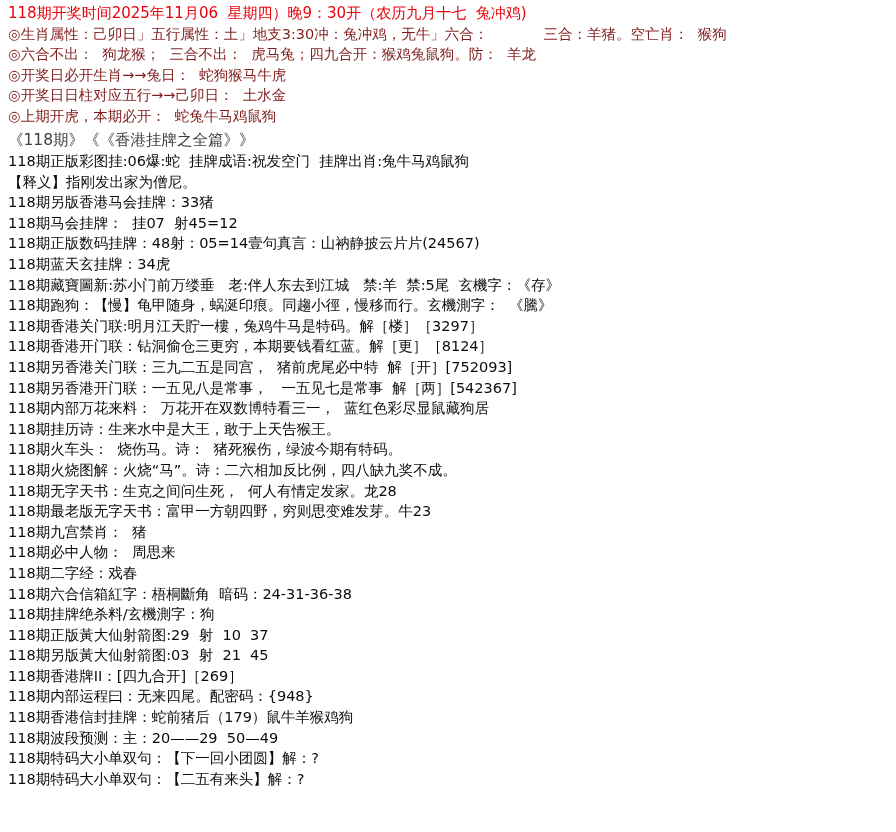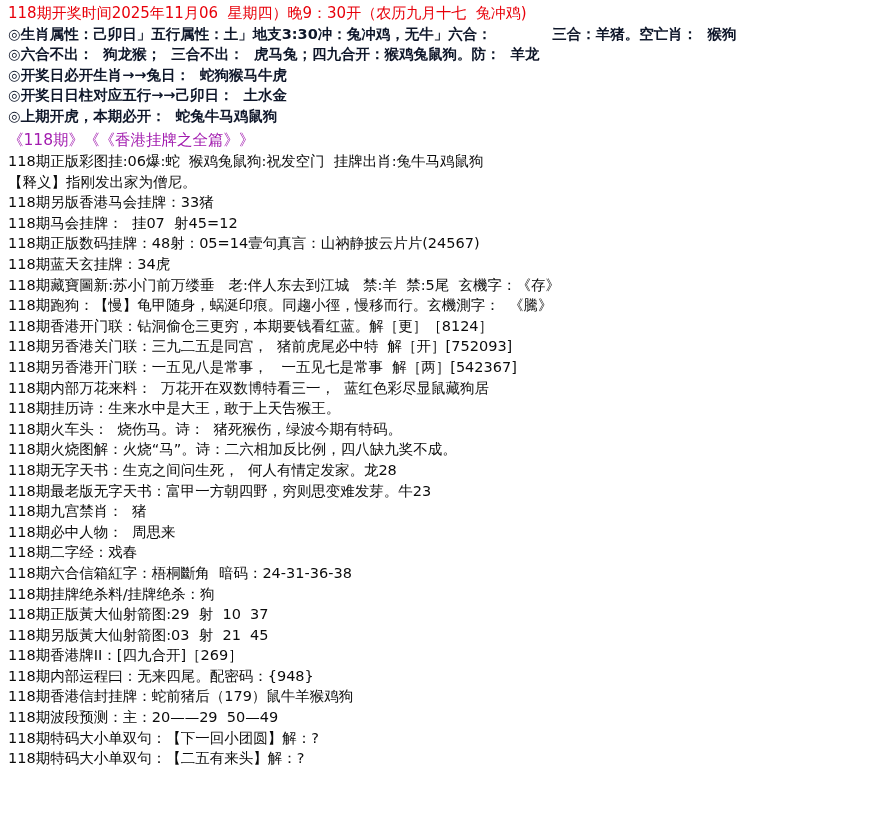--- a/index.html
+++ b/index.html
@@ -21,30 +21,30 @@
     height: 832px;
     box-sizing: border-box;
     padding: 3px 22px 0 8px;
   }
   .line {
     line-height: 20.4px;
     white-space: pre;
     font-size: 14.5px;
     letter-spacing: 0px;
   }
-  .red { color: #0f172a; font-weight: bold; }
+  .red { color: #7f1d1d; }
   .header {
     color: #e8000a;
     font-size: 15px;
     line-height: 21px;
     font-weight: normal;
   }
   .spacer1 { height: 2px; }
   .title-line {
-    color: #a21caf;
+    color: #404040;
     line-height: 22px;
     font-size: 15.5px;
     white-space: pre;
     padding-top: 1px;
   }
   .body-line {
     color: #0b0b0b;
     line-height: 20.6px;
     white-space: pre;
     font-size: 14.5px;
@@ -60,42 +60,43 @@
   <div class="line red">◎生肖属性：己卯日」五行属性：土」地支3:30冲：兔冲鸡，无牛」六合：            三合：羊猪。空亡肖：  猴狗</div>
   <div class="line red">◎六合不出：  狗龙猴；  三合不出：  虎马兔；四九合开：猴鸡兔鼠狗。防：  羊龙</div>
   <div class="line red">◎开奖日必开生肖→→兔日：  蛇狗猴马牛虎</div>
   <div class="line red">◎开奖日日柱对应五行→→己卯日：  土水金</div>
   <div class="line red">◎上期开虎，本期必开：  蛇兔牛马鸡鼠狗</div>
 
   <div class="spacer1"></div>
 
   <div class="title-line">《118期》《《香港挂牌之全篇》》</div>
 
-  <div class="body-line">118期正版彩图挂:06爆:蛇  猴鸡兔鼠狗:祝发空门  挂牌出肖:兔牛马鸡鼠狗</div>
+  <div class="body-line">118期正版彩图挂:06爆:蛇  挂牌成语:祝发空门  挂牌出肖:兔牛马鸡鼠狗</div>
   <div class="body-line">【释义】指刚发出家为僧尼。</div>
   <div class="body-line">118期另版香港马会挂牌：33猪</div>
   <div class="body-line">118期马会挂牌：  挂07  射45=12</div>
   <div class="body-line">118期正版数码挂牌：48射：05=14壹句真言：山衲静披云片片(24567)</div>
   <div class="body-line">118期蓝天玄挂牌：34虎</div>
   <div class="body-line">118期藏寶圖新:苏小门前万缕垂   老:伴人东去到江城   禁:羊  禁:5尾  玄機字：《存》</div>
   <div class="body-line">118期跑狗：【慢】龟甲随身，蜗涎印痕。同趨小徑，慢移而行。玄機測字：  《騰》</div>
+  <div class="body-line">118期香港关门联:明月江天貯一樓，兔鸡牛马是特码。解［楼］［3297］</div>
   <div class="body-line">118期香港开门联：钻洞偷仓三更穷，本期要钱看红蓝。解［更］［8124］</div>
   <div class="body-line">118期另香港关门联：三九二五是同宫，  猪前虎尾必中特  解［开］[752093]</div>
   <div class="body-line">118期另香港开门联：一五见八是常事，   一五见七是常事  解［两］[542367]</div>
   <div class="body-line">118期内部万花来料：  万花开在双数博特看三一，  蓝红色彩尽显鼠藏狗居</div>
   <div class="body-line">118期挂历诗：生来水中是大王，敢于上天告猴王。</div>
   <div class="body-line">118期火车头：  烧伤马。诗：  猪死猴伤，绿波今期有特码。</div>
   <div class="body-line">118期火烧图解：火烧“马”。诗：二六相加反比例，四八缺九奖不成。</div>
   <div class="body-line">118期无字天书：生克之间问生死，  何人有情定发家。龙28</div>
   <div class="body-line">118期最老版无字天书：富甲一方朝四野，穷则思变难发芽。牛23</div>
   <div class="body-line">118期九宫禁肖：  猪</div>
   <div class="body-line">118期必中人物：  周思来</div>
   <div class="body-line">118期二字经：戏春</div>
   <div class="body-line">118期六合信箱紅字：梧桐斷角  暗码：24-31-36-38</div>
-  <div class="body-line">118期挂牌绝杀料/挂牌绝杀：狗</div>
+  <div class="body-line">118期挂牌绝杀料/玄機測字：狗</div>
   <div class="body-line">118期正版黃大仙射箭图:29  射  10  37</div>
   <div class="body-line">118期另版黃大仙射箭图:03  射  21  45</div>
   <div class="body-line">118期香港牌II：[四九合开]［269］</div>
   <div class="body-line">118期内部运程曰：无来四尾。配密码：{948}</div>
   <div class="body-line">118期香港信封挂牌：蛇前猪后（179）鼠牛羊猴鸡狗</div>
   <div class="body-line">118期波段预测：主：20——29  50—49</div>
   <div class="body-line">118期特码大小单双句：【下一回小团圆】解：?</div>
   <div class="body-line">118期特码大小单双句：【二五有来头】解：?</div>
 
 </div>

